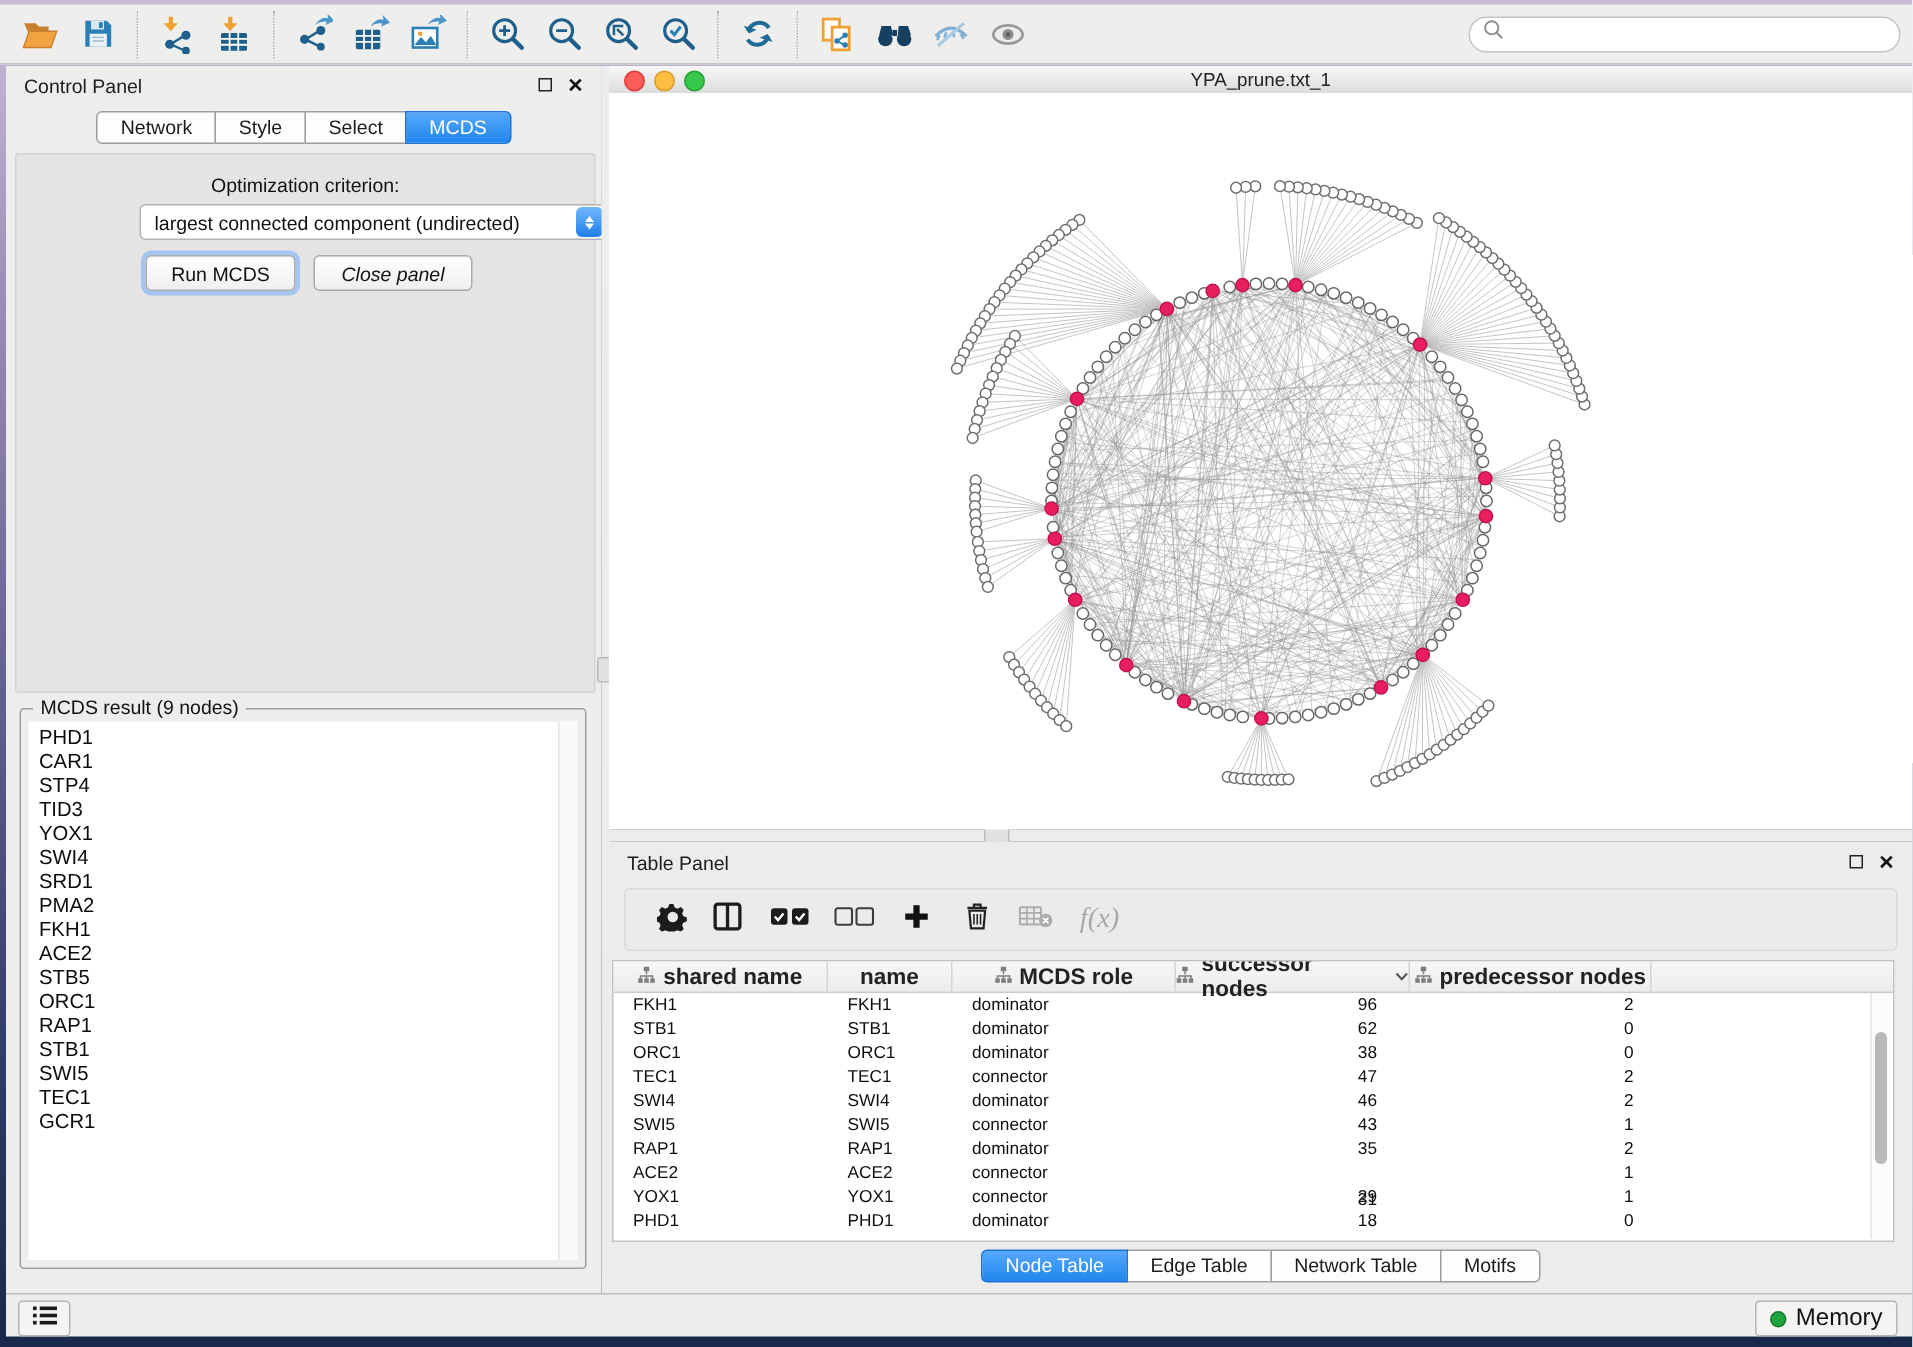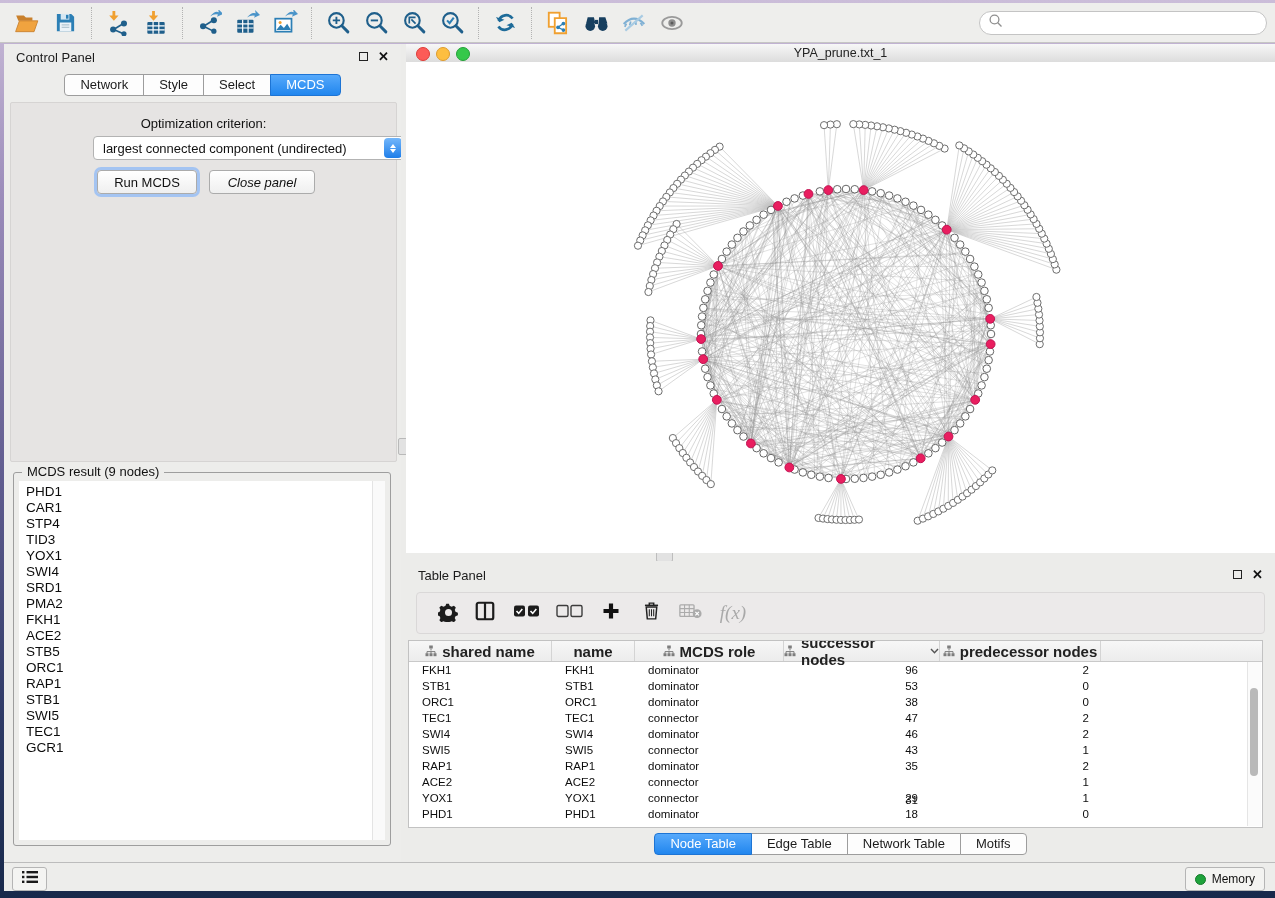--- a/index.html
+++ b/index.html
@@ -89,21 +89,21 @@
   .td.num{text-align:right;}
   #tbl-vscroll{position:absolute;right:1px;top:21px;bottom:1px;width:13px;background:#fbfbfb;border-left:1px solid #e5e5e5;}
   #tbl-thumb{position:absolute;left:2px;top:26px;width:8px;height:88px;background:#b9b9b9;border-radius:4px;}
   #tp-tabs{left:0;right:0;top:272px;}
 
   
   #status-bar{left:4px;top:862px;width:1271px;height:29px;background:#ededeb;border-top:1px solid #bcbcbc;box-sizing:border-box;}
   #list-btn{left:8px;top:4px;width:33px;height:22px;background:#f4f4f2;border:1px solid #b5b5b5;border-radius:3px;
     display:flex;align-items:center;justify-content:center;}
   #memory-btn{right:10px;top:4px;height:22px;padding:0 9px;background:#f3f3f1;border:1px solid #b5b5b5;border-radius:3px;
-    display:flex;align-items:center;gap:6px;font-size:12px;color:#111;}
+    display:flex;align-items:center;gap:6px;font-size:16px;color:#111;}
   #memory-dot{width:11px;height:11px;border-radius:50%;background:#1fa33c;border:1px solid #157a2b;box-sizing:border-box;}
 </style>
 </head>
 <body>
 
 <div id="root">
 
   <div class="abs" id="toolbar">
     <div class="tb-btn">
         <span>
@@ -1366,21 +1366,21 @@
             <div class="td txt" style="width: 143px;">FKH1</div>
             <div class="td txt" style="width: 83px;">FKH1</div>
             <div class="td txt" style="width: 149px;">dominator</div>
             <div class="td num" style="width: 156px; padding-right: 22px;">96</div>
             <div class="td num" style="width: 161px; padding-right: 12px;">2</div>
           </div>
           <div class="tr">
             <div class="td txt" style="width: 143px;">STB1</div>
             <div class="td txt" style="width: 83px;">STB1</div>
             <div class="td txt" style="width: 149px;">dominator</div>
-            <div class="td num" style="width: 156px; padding-right: 22px;">53</div>
+            <div class="td num" style="width: 156px; padding-right: 22px;">62</div>
             <div class="td num" style="width: 161px; padding-right: 12px;">0</div>
           </div>
           <div class="tr">
             <div class="td txt" style="width: 143px;">ORC1</div>
             <div class="td txt" style="width: 83px;">ORC1</div>
             <div class="td txt" style="width: 149px;">dominator</div>
             <div class="td num" style="width: 156px; padding-right: 22px;">38</div>
             <div class="td num" style="width: 161px; padding-right: 12px;">0</div>
           </div>
           <div class="tr">

